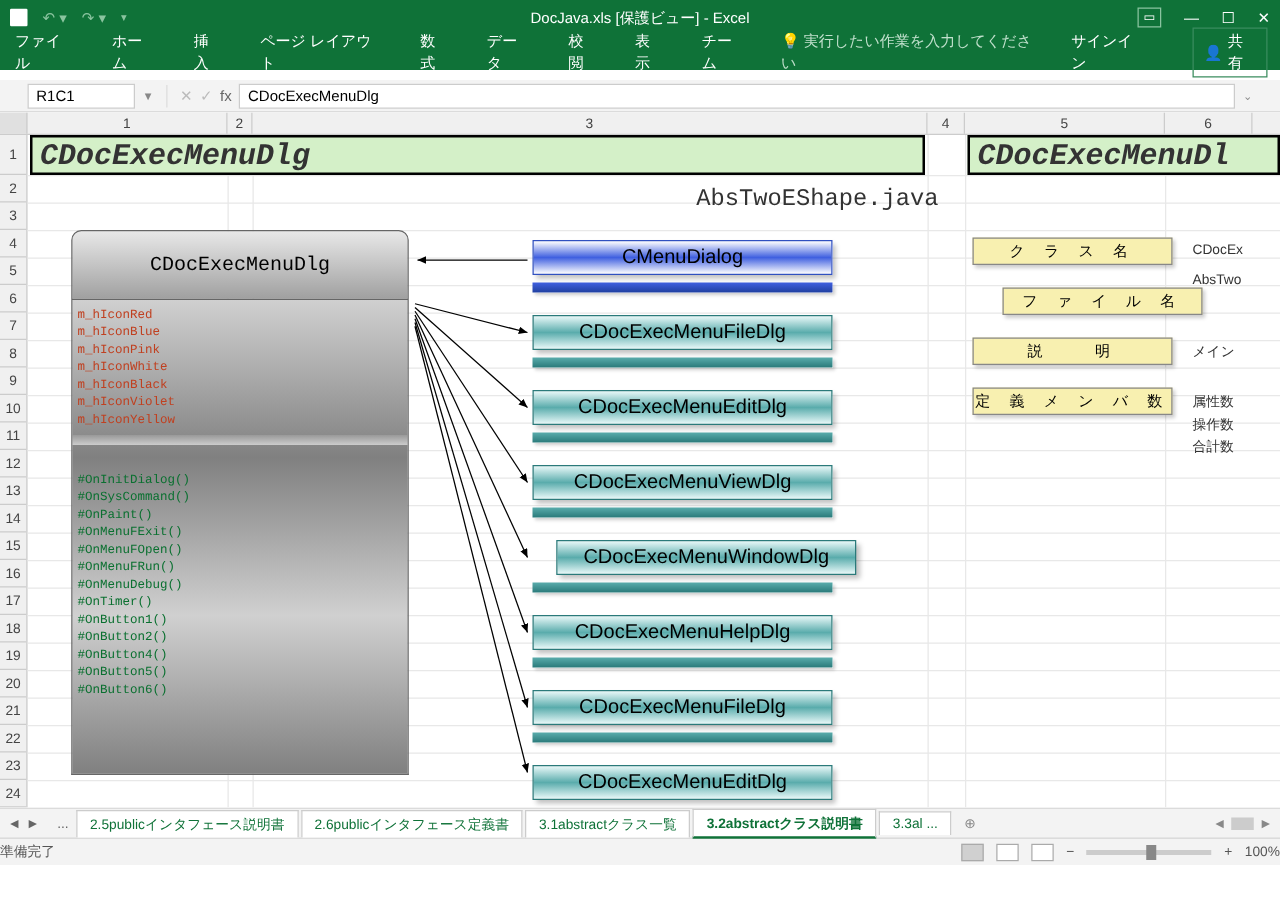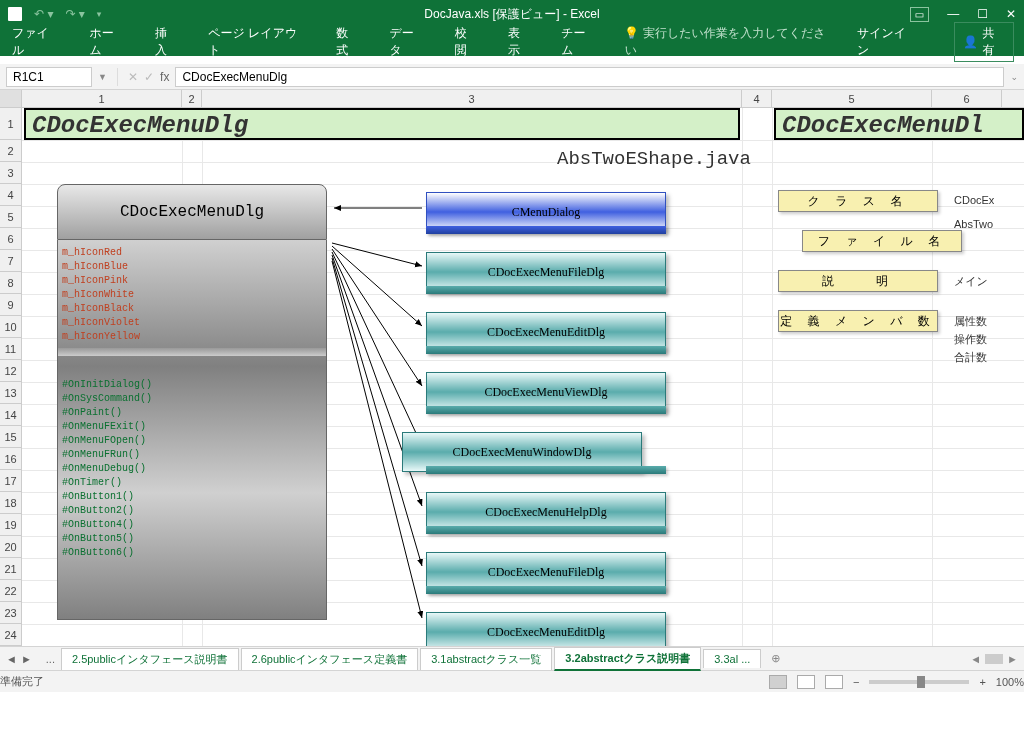--- a/index.html
+++ b/index.html
@@ -6,21 +6,21 @@
 body{background:#fff;width:1024px;height:736px;overflow:hidden;position:relative;font-size:12px}
 .titlebar{background:#0f7238;height:28px;display:flex;align-items:center;color:#fff;padding:0 8px;justify-content:space-between}
 .titlebar .left{display:flex;align-items:center;gap:12px}
 .titlebar .center{position:absolute;left:50%;transform:translateX(-50%);font-size:12px}
 .titlebar .right{display:flex;gap:18px;align-items:center}
 .save-ic{background:#fff;border-radius:1px;width:14px;height:14px;position:relative}
 .ribbon{background:#0f7238;height:28px;display:flex;align-items:center;padding:0 10px;gap:26px;color:#fff;font-size:12px}
 .ribbon .tab{cursor:pointer;padding:4px 2px}
 .ribbon .signin{margin-left:auto;margin-right:12px}
 .ribbon .share{border:1px solid #3a8c5e;padding:2px 8px;display:flex;align-items:center;gap:4px}
-.fbar{height:26px;background:#f3f3f3;border-bottom:1px solid #d4d4d4;display:flex;align-items:center;padding:2px 6px;gap:6px;margin-top:8px}
+.fbar{height:26px;background:#f3f3f3;border-bottom:1px solid #d4d4d4;display:flex;align-items:center;padding:2px 22px;gap:6px;margin-top:8px}
 .namebox{width:86px;height:20px;border:1px solid #ccc;background:#fff;padding:2px 6px;font-size:12px}
 .fbar .dd{color:#888;font-size:9px}
 .fbar .sep{width:1px;height:18px;background:#ddd;margin:0 4px}
 .fbar .fx-ic{color:#666;font-size:12px}
 .fbar input.fx{flex:1;border:1px solid #ccc;height:20px;padding:2px 6px;font-size:12px}
 .sheet{position:relative;height:556px;background:#fff;overflow:hidden}
 .colhdr{height:18px;display:flex;background:#f0f0f0;border-bottom:1px solid #ccc}
 .ch{border-right:1px solid #ccc;text-align:center;font-size:11px;color:#444;line-height:18px}
 .ch.sel{width:22px;background:#e0e0e0}
 .rowhdr{position:absolute;left:0;top:18px;width:22px;background:#f0f0f0;border-right:1px solid #ccc}
@@ -30,21 +30,21 @@
 .vline{position:absolute;top:0;bottom:0;width:1px;background:#e8e8e8}
 .hline{position:absolute;left:0;right:0;height:1px;background:#e8e8e8}
 .titlecell{position:absolute;background:#d4f0c8;border:2px solid #000;font-family:"Courier New",monospace;font-size:24px;font-style:italic;font-weight:bold;padding:2px 6px;color:#333}
 .filenm{position:absolute;font-family:"Courier New",monospace;font-size:19px;color:#333}
 .classbox{position:absolute;left:35px;top:76px;width:270px}
 .classhead{background:linear-gradient(#e8e8e8,#a0a0a0);border:1px solid #666;border-radius:8px 8px 0 0;height:56px;display:flex;align-items:center;justify-content:center;font-family:"Courier New",monospace;font-size:16px}
 .classbody{background:linear-gradient(#d0d0d0,#808080,#d0d0d0,#808080);border:1px solid #666;border-top:none;padding:6px 4px;min-height:380px}
 .member{font-family:"Courier New",monospace;font-size:10px;line-height:14px;color:#c04020}
 .method{font-family:"Courier New",monospace;font-size:10px;line-height:14px;color:#0a7030}
 .sect-div{height:8px;background:linear-gradient(#999,#ccc);margin:4px -4px}
-.relbox{position:absolute;width:240px;height:40px;display:flex;align-items:center;justify-content:center;font-family:Liberation Serif, serif;font-size:12px;border:1px solid #2a7a7a;background:linear-gradient(#e8f8f8,#5aacac,#e8f8f8);box-shadow:3px 3px 4px rgba(0,0,0,.25)}
+.relbox{position:absolute;width:240px;height:28px;display:flex;align-items:center;justify-content:center;font-family:Liberation Sans, sans-serif;font-size:16px;border:1px solid #2a7a7a;background:linear-gradient(#e8f8f8,#5aacac,#e8f8f8);box-shadow:3px 3px 4px rgba(0,0,0,.25)}
 .relbox.blue{background:linear-gradient(#fff,#4060e0,#fff);border-color:#3050c0}
 .relunder{position:absolute;width:240px;height:8px;background:linear-gradient(#5aacac,#2a7a7a);box-shadow:2px 2px 3px rgba(0,0,0,.2)}
 .relunder.blue{background:linear-gradient(#4060e0,#2040a0)}
 .ylabel{position:absolute;width:160px;height:22px;background:#f8f0b0;border:1px solid #888;box-shadow:2px 2px 3px rgba(0,0,0,.2);display:flex;align-items:center;justify-content:center;font-size:12px;letter-spacing:6px}
 .rtext{position:absolute;font-size:11px;color:#333}
 svg.arrows{position:absolute;left:0;top:0;pointer-events:none}
 .tabbar{height:24px;background:#f3f3f3;border-top:1px solid #d4d4d4;display:flex;align-items:center;padding:0 6px;font-size:11px}
 .tabbar .nav{display:flex;gap:4px;color:#666;margin-right:8px}
 .tabbar .tab{padding:3px 10px;border:1px solid #ccc;border-bottom:none;background:#fff;color:#0f7238;margin-right:2px;cursor:pointer;white-space:nowrap}
 .tabbar .tab.active{border-bottom:2px solid #0f7238;font-weight:bold}
@@ -221,21 +221,21 @@
 
     <div id="relboxes">
         <div class="relbox blue" style="left: 404px; top: 84px;">CMenuDialog</div>
         <div class="relunder blue" style="left: 404px; top: 118px;"></div>
         <div class="relbox" style="left: 404px; top: 144px;">CDocExecMenuFileDlg</div>
         <div class="relunder" style="left: 404px; top: 178px;"></div>
         <div class="relbox" style="left: 404px; top: 204px;">CDocExecMenuEditDlg</div>
         <div class="relunder" style="left: 404px; top: 238px;"></div>
         <div class="relbox" style="left: 404px; top: 264px;">CDocExecMenuViewDlg</div>
         <div class="relunder" style="left: 404px; top: 298px;"></div>
-        <div class="relbox" style="left: 380px; top: 324px;">CDocExecMenuWindowDlg</div>
+        <div class="relbox" style="left: 423px; top: 324px;">CDocExecMenuWindowDlg</div>
         <div class="relunder" style="left: 404px; top: 358px;"></div>
         <div class="relbox" style="left: 404px; top: 384px;">CDocExecMenuHelpDlg</div>
         <div class="relunder" style="left: 404px; top: 418px;"></div>
         <div class="relbox" style="left: 404px; top: 444px;">CDocExecMenuFileDlg</div>
         <div class="relunder" style="left: 404px; top: 478px;"></div>
         <div class="relbox" style="left: 404px; top: 504px;">CDocExecMenuEditDlg</div>
       </div>
 
     <div class="ylabel" style="left:756px;top:82px">ク ラ ス 名</div>
     <div class="ylabel" style="left:780px;top:122px">フ ァ イ ル 名</div>

